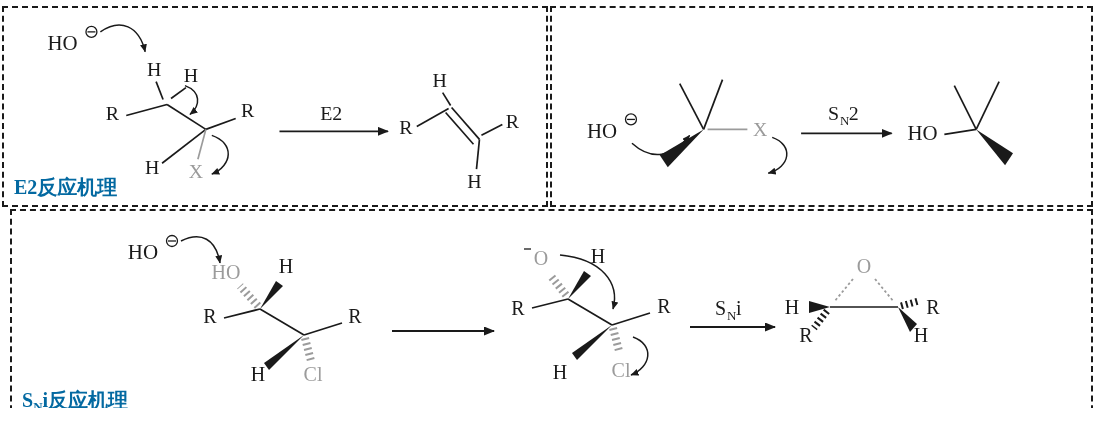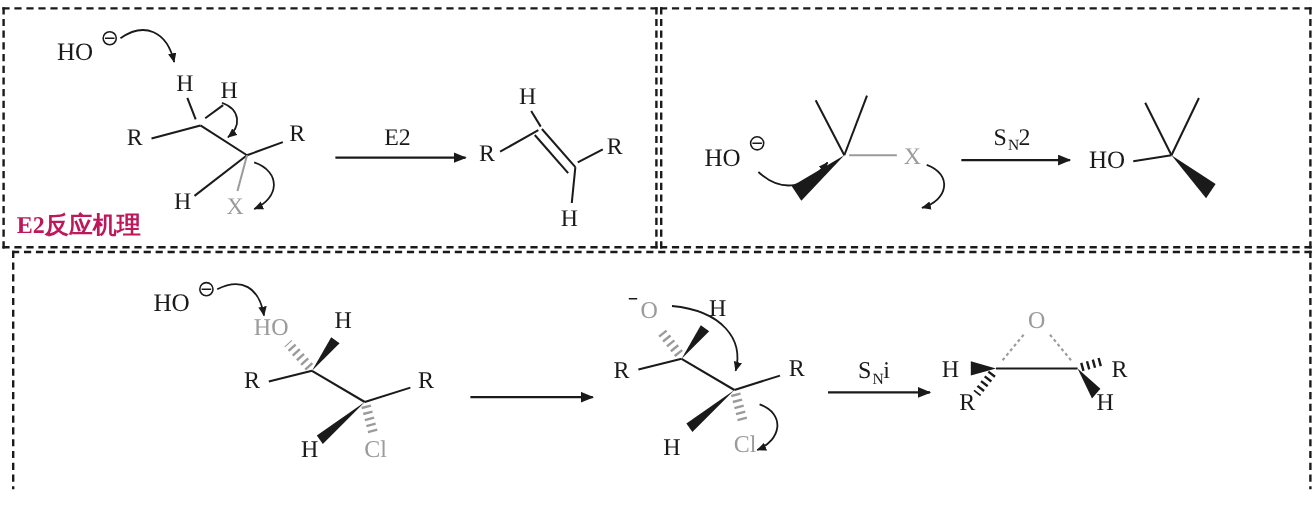--- a/index.html
+++ b/index.html
@@ -5,21 +5,21 @@
   * { margin:0; padding:0; box-sizing:border-box; }
   html,body { background:#ffffff; }
   body { font-family:"Liberation Serif", serif; }
   .canvas { position:relative; width:1095px; height:408px; background:#fff; overflow:hidden; }
   .panel { position:absolute; border:2px dashed #1a1a1a; background:#fff; }
   #panel-e2  { left:2px;   top:6px;   width:546px;  height:201px; }
   #panel-sn2 { left:550px; top:6px;   width:543px;  height:201px; }
   #panel-sni { left:10px;  top:209px; width:1083px; height:212px; }
   .panel svg { position:absolute; left:0; top:0; width:100%; height:100%; }
   .panel-title { position:absolute; left:10px; bottom:4px; font-weight:bold;
-                 font-size:20px; color:#be185d; font-family:"Liberation Serif", serif; z-index:2; }
+                 font-size:20px; color:#0369a1; font-family:"Liberation Serif", serif; z-index:2; }
   .sub { font-size:13px; vertical-align:-4px; font-weight:bold; }
   text { font-family:"Liberation Serif", serif; fill:#1a1a1a; }
   .atom { font-size:20px; }
   .big  { font-size:21px; }
   .lbl  { font-size:20px; }
   .lblsub { font-size:13px; }
   .muted { fill:#9b9b9b; }
   .bond   { stroke:#1a1a1a; stroke-width:1.7; }
   .bondmu { stroke:#9b9b9b; stroke-width:1.7; }
   .hash   { stroke:#9b9b9b; stroke-width:8; stroke-dasharray:2 3.2; fill:none; }
@@ -212,15 +212,16 @@
         <text x="780" y="103" class="atom" text-anchor="middle">H</text>
         <text x="794" y="131" class="atom" text-anchor="middle">R</text>
         <text x="921" y="103" class="atom" text-anchor="middle">R</text>
         <text x="909" y="131" class="atom" text-anchor="middle">H</text>
         <polygon class="wedge" points="818,96 797,90 797,102"></polygon>
         <line class="hashink" x1="815" y1="100" x2="802" y2="117"></line>
         <line class="hashink" x1="889" y1="95" x2="907" y2="90"></line>
         <polygon class="wedge" points="886,96 905,113 898,121"></polygon>
       </g>
     </svg>
+    <div class="panel-title"><span>S</span><span class="sub">N</span><span>i反应机理</span></div>
   </section>
 
 </div>
 
 </body></html>

